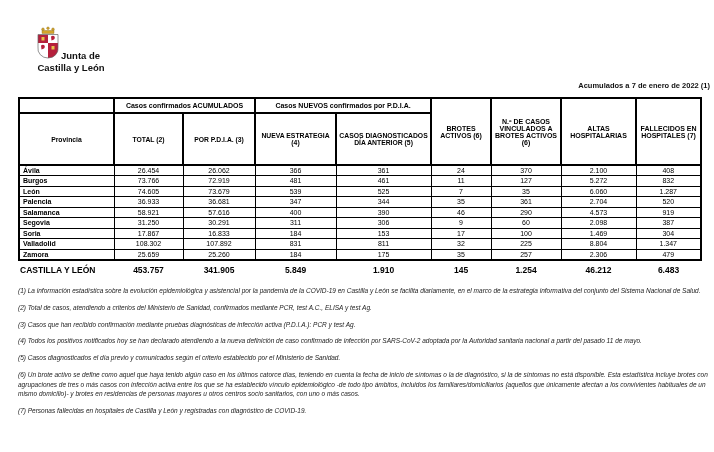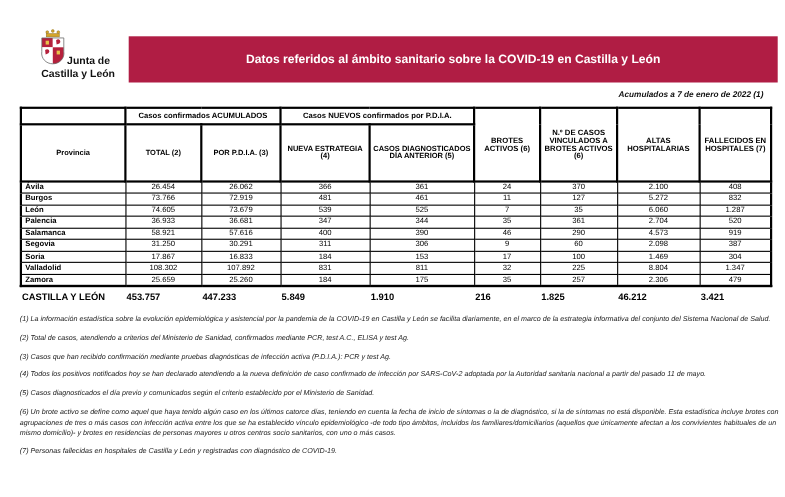--- a/index.html
+++ b/index.html
@@ -10,34 +10,34 @@
   
   .logo { position: absolute; left: 18px; top: 26px; width: 106px; height: 54px; }
   .logo svg { position: absolute; left: 17px; top: 0; }
   .logo .l1 { position: absolute; left: 43px; top: 24px; font-size: 9.5px; font-weight: bold; color: #111; white-space: nowrap; }
   .logo .l2 { position: absolute; left: 0; top: 36px; width: 106px; text-align: center; font-size: 9.5px; font-weight: bold; color: #111; white-space: nowrap; }
 
   
   .banner { position: absolute; left: 117px; top: 33px; width: 590px; height: 42px; background: #b01d44; }
   .banner-title { width: 100%; text-align: center; color: #fff; font-weight: bold; font-size: 11px; line-height: 42px; white-space: nowrap; }
 
-  .acumulados { position: absolute; right: 20px; top: 81px; font-size: 7.5px; font-style: italic; font-weight: bold; color: #111; }
+  .acumulados { position: absolute; right: 4px; top: 81px; font-size: 7.5px; font-weight: bold; color: #111; }
 
   
   table.data { position: absolute; left: 18px; top: 97px; width: 682px; border-collapse: collapse; table-layout: fixed; }
   table.data th { border: 2px solid #000; font-weight: bold; text-align: center; vertical-align: middle; padding: 1px 2px; color: #000; }
   tr.band th { height: 15px; font-size: 7px; }
   tr.main th { height: 52px; font-size: 6.8px; }
   th.noborder { border: none; }
   tbody td { border: 1px solid #000; font-size: 7px; height: 10.5px; padding: 0 3px; text-align: center; color: #000; }
   tbody td.prov { text-align: left; font-weight: bold; }
   tbody td:first-child { border-left: 2px solid #000; }
   tbody td:last-child { border-right: 2px solid #000; }
   tbody tr:last-child td { border-bottom: 2px solid #000; }
-  tfoot td { border: none; font-weight: bold; font-size: 8.5px; padding-top: 4px; color: #000; }
+  tfoot td { border: none; font-weight: bold; font-size: 8.5px; text-align: center; padding-top: 4px; color: #000; }
   tfoot td.prov { text-align: left; }
 
   
   .footnotes { position: absolute; left: 18px; top: 286px; width: 692px; }
   .footnotes p { margin: 0 0 7px 0; font-size: 6.5px; font-style: italic; line-height: 1.5; color: #222; }
 </style>
 </head>
 <body>
 
 <div class="page">
@@ -64,23 +64,20 @@
         <rect x="16.5" y="20" width="3" height="3.5" fill="#e8c24a"></rect>
         <path d="M16,10.5 q2,-1.5 3.5,0 q1,1.5 -0.5,3 l-2.5,1 z" fill="#b5203c"></path>
         <path d="M6,19.5 q2,-1.5 3.5,0 q1,1.5 -0.5,3 l-2.5,1 z" fill="#b5203c"></path>
       </g>
       <path d="M3,8.5 h20 v12.5 a10,9.5 0 0 1 -10,11 a10,9.5 0 0 1 -10,-11 z" fill="none" stroke="#666" stroke-width="0.7"></path>
     </svg>
     <div class="l1">Junta de</div>
     <div class="l2">Castilla y León</div>
   </div>
 
-  <div class="banner" style="background: rgb(176, 29, 68);">
-    <div class="banner-title">Datos referidos al ámbito sanitario sobre la COVID-19 en Castilla y León</div>
-  </div>
 
   <div class="acumulados">Acumulados a 7 de enero de 2022 (1)</div>
 
   <table class="data">
     <colgroup>
       <col style="width:95px">
         <col style="width:69px">
         <col style="width:72px">
       <col style="width:81px">
         <col style="width:95px">
@@ -205,27 +202,27 @@
         <td>35</td>
         <td>257</td>
         <td>2.306</td>
         <td>479</td>
       </tr>
     </tbody>
     <tfoot>
       <tr>
         <td class="prov">CASTILLA Y LEÓN</td>
         <td>453.757</td>
-        <td>447.233</td>
+        <td>341.905</td>
         <td>5.849</td>
         <td>1.910</td>
-        <td>216</td>
-        <td>1.825</td>
+        <td>145</td>
+        <td>1.254</td>
         <td>46.212</td>
-        <td>3.421</td>
+        <td>6.483</td>
       </tr>
     </tfoot>
   </table>
 
   <div class="footnotes">
     <p>(1) La información estadística sobre la evolución epidemiológica y asistencial por la pandemia de la COVID-19 en Castilla y León se facilita diariamente, en el marco de la estrategia informativa del conjunto del Sistema Nacional de Salud.</p>
     <p>(2) Total de casos, atendiendo a criterios del Ministerio de Sanidad, confirmados mediante PCR, test A.C., ELISA y test Ag.</p>
     <p>(3) Casos que han recibido confirmación mediante pruebas diagnósticas de infección activa (P.D.I.A.): PCR y test Ag.</p>
     <p>(4) Todos los positivos notificados hoy se han declarado atendiendo a la nueva definición de caso confirmado de infección por SARS-CoV-2 adoptada por la Autoridad sanitaria nacional a partir del pasado 11 de mayo.</p>
     <p>(5) Casos diagnosticados el día previo y comunicados según el criterio establecido por el Ministerio de Sanidad.</p>

